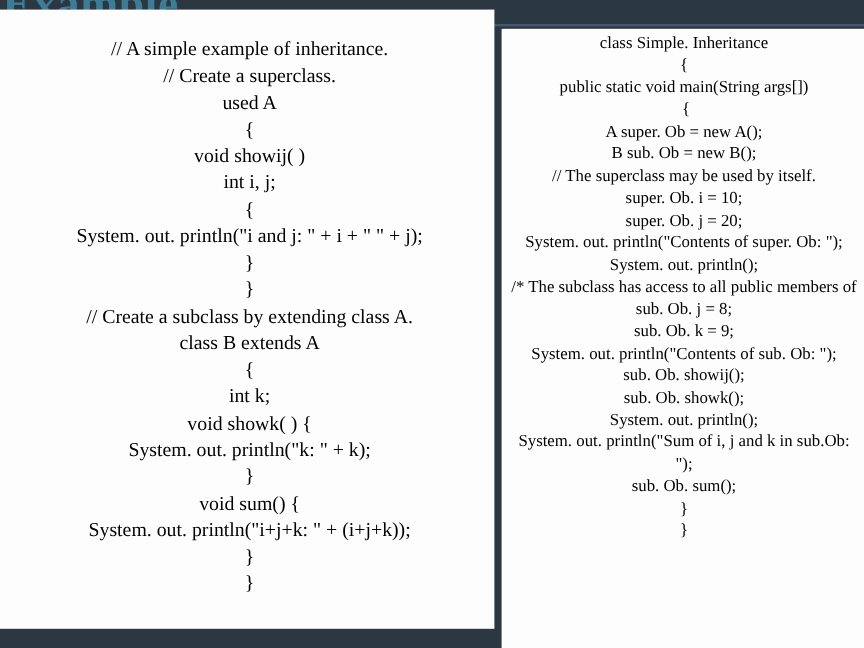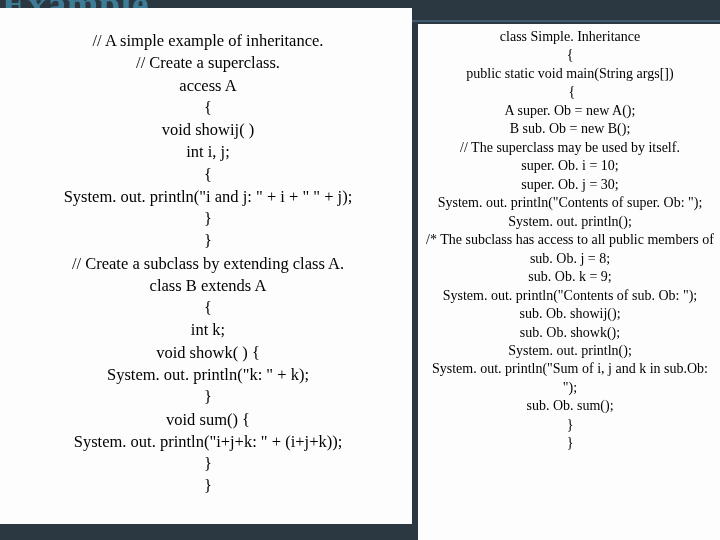--- a/index.html
+++ b/index.html
@@ -58,21 +58,21 @@
 </style>
 </head>
 <body>
 
 <div class="title-rule"></div>
 <div class="title-wrap">Example</div>
 
 <div class="left-panel" id="left-panel">
     <div class="code-line">// A simple example of inheritance.</div>
     <div class="code-line">// Create a superclass.</div>
-    <div class="code-line">access A</div>
+    <div class="code-line">used A</div>
     <div class="code-line">{</div>
     <div class="code-line">void showij( )</div>
     <div class="code-line">int i, j;</div>
     <div class="code-line">{</div>
     <div class="code-line">System. out. println("i and j: " + i + " " + j);</div>
     <div class="code-line">}</div>
     <div class="code-line">}</div>
     <div class="code-line">// Create a subclass by extending class A.</div>
     <div class="code-line">class B extends A</div>
     <div class="code-line">{</div>
@@ -87,21 +87,21 @@
   </div>
 <div class="right-panel" id="right-panel">
     <div class="code-line">class Simple. Inheritance</div>
     <div class="code-line">{</div>
     <div class="code-line">public static void main(String args[])</div>
     <div class="code-line"> {</div>
     <div class="code-line">A super. Ob = new A();</div>
     <div class="code-line">B sub. Ob = new B();</div>
     <div class="code-line">// The superclass may be used by itself.</div>
     <div class="code-line">super. Ob. i = 10;</div>
-    <div class="code-line">super. Ob. j = 30;</div>
+    <div class="code-line">super. Ob. j = 20;</div>
     <div class="code-line">System. out. println("Contents of super. Ob: ");</div>
     <div class="code-line">System. out. println();</div>
     <div class="code-line">/* The subclass has access to all public members of</div>
     <div class="code-line">sub. Ob. j = 8;</div>
     <div class="code-line">sub. Ob. k = 9;</div>
     <div class="code-line">System. out. println("Contents of sub. Ob: ");</div>
     <div class="code-line">sub. Ob. showij();</div>
     <div class="code-line">sub. Ob. showk();</div>
     <div class="code-line">System. out. println();</div>
     <div class="code-line">System. out. println("Sum of i, j and k in sub.Ob: ");</div>

